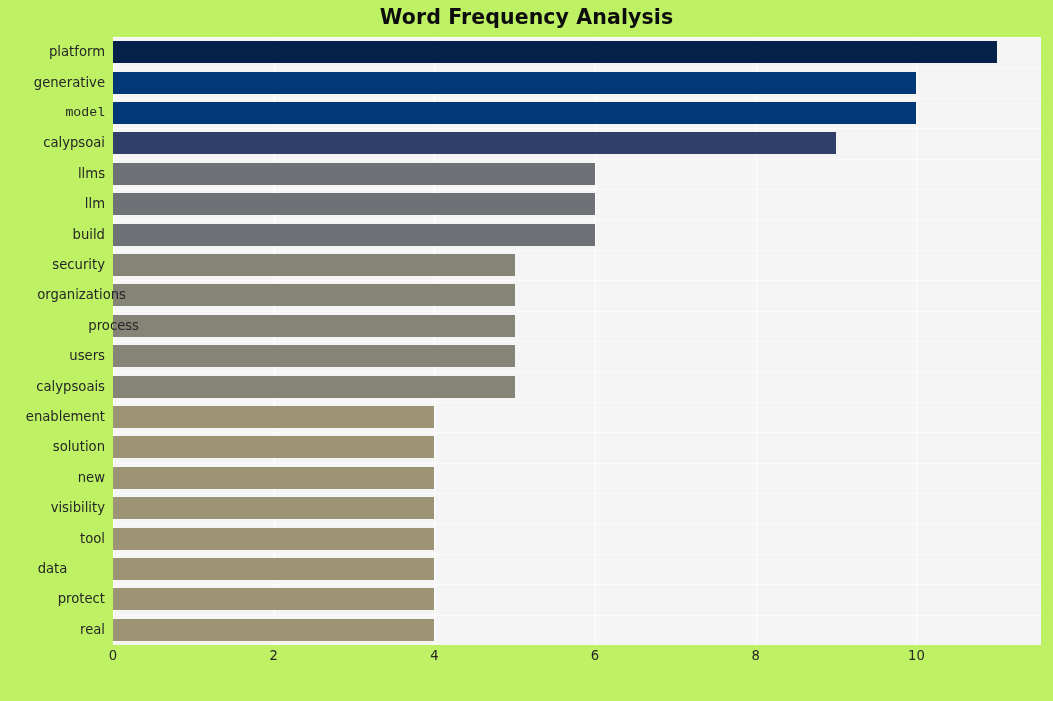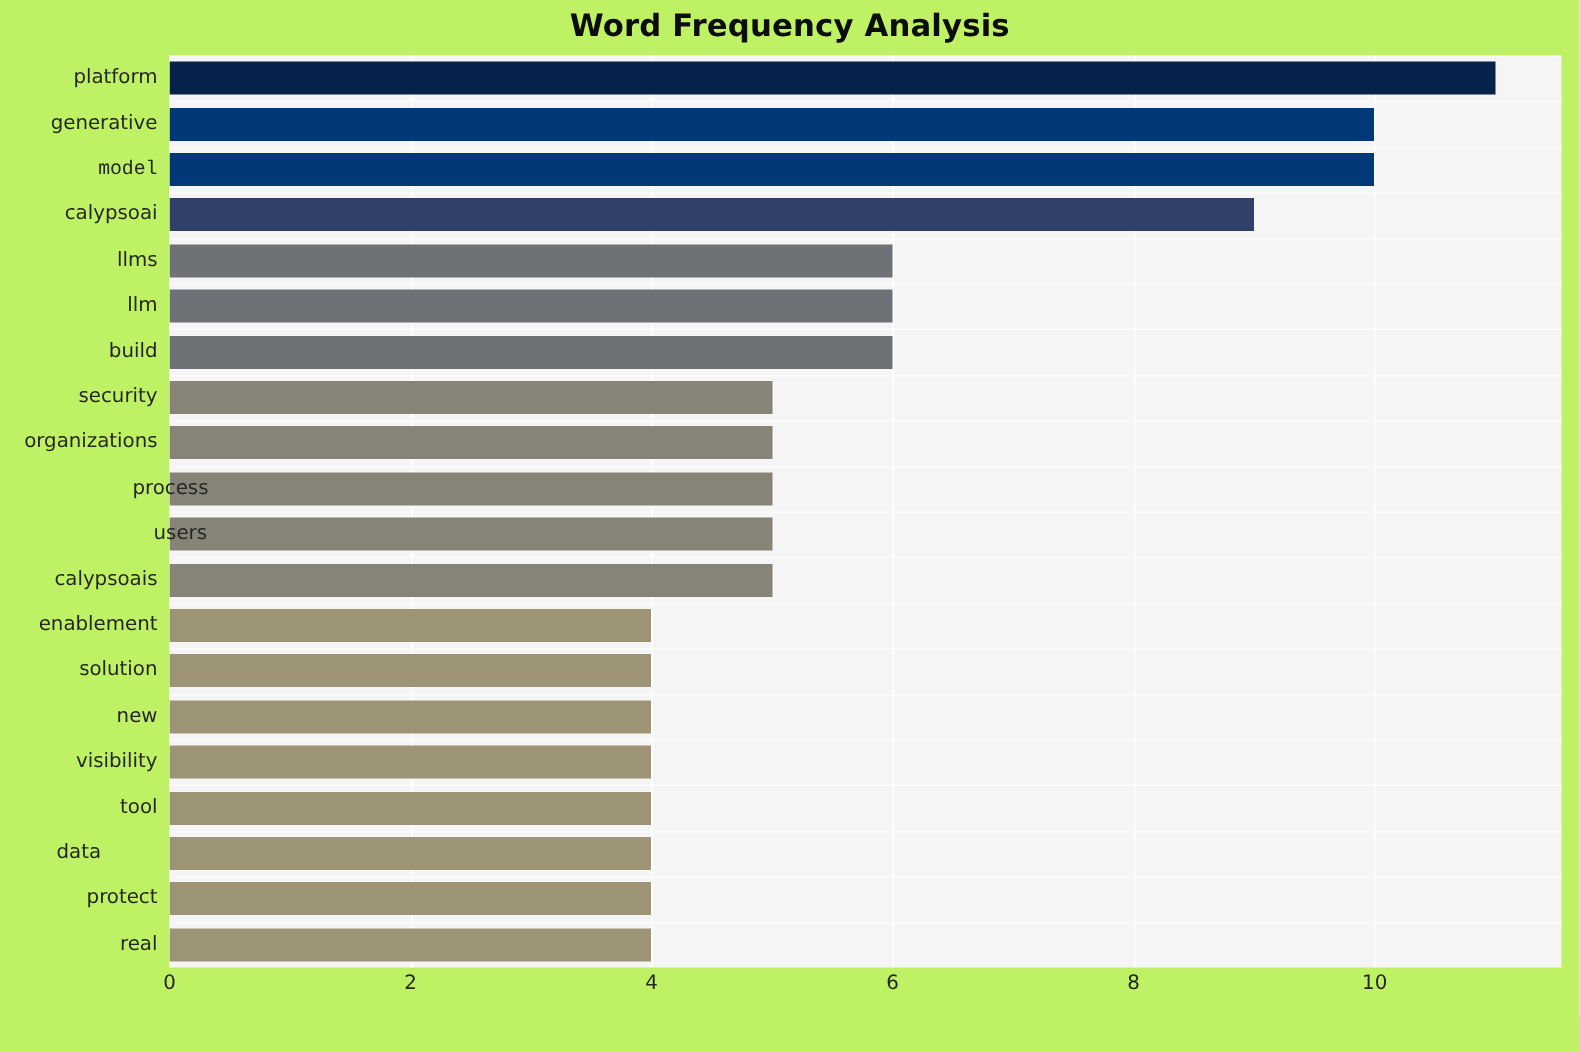--- a/index.html
+++ b/index.html
@@ -184,23 +184,23 @@
 
   <div id="y-axis-labels">
       <div class="ylabel" style="top: 8.2px;">platform</div>
       <div class="ylabel" style="top: 38.6px;">generative</div>
       <div class="ylabel" style="top: 69px; font-family: Liberation Mono, monospace;">model</div>
       <div class="ylabel" style="top: 99.4px;">calypsoai</div>
       <div class="ylabel" style="top: 129.8px;">llms</div>
       <div class="ylabel" style="top: 160.2px;">llm</div>
       <div class="ylabel" style="top: 190.6px;">build</div>
       <div class="ylabel" style="top: 221px;">security</div>
-      <div class="ylabel" style="top: 251.4px;">organizations</div>
+      <div class="ylabel" style="top: 251.4px; margin-left: 21px;">organizations</div>
       <div class="ylabel" style="top: 281.8px; padding-left: 34px;">process</div>
-      <div class="ylabel" style="top: 312.2px; padding-left: 33px;">users</div>
+      <div class="ylabel" style="top: 312.2px;">users</div>
       <div class="ylabel" style="top: 342.6px;">calypsoais</div>
       <div class="ylabel" style="top: 373px;">enablement</div>
       <div class="ylabel" style="top: 403.4px;">solution</div>
       <div class="ylabel" style="top: 433.8px;">new</div>
       <div class="ylabel" style="top: 464.2px;">visibility</div>
       <div class="ylabel" style="top: 494.6px;">tool</div>
       <div class="ylabel" style="top: 525px; text-align: center;">data</div>
       <div class="ylabel" style="top: 555.4px;">protect</div>
       <div class="ylabel" style="top: 585.8px;">real</div>
     </div>

